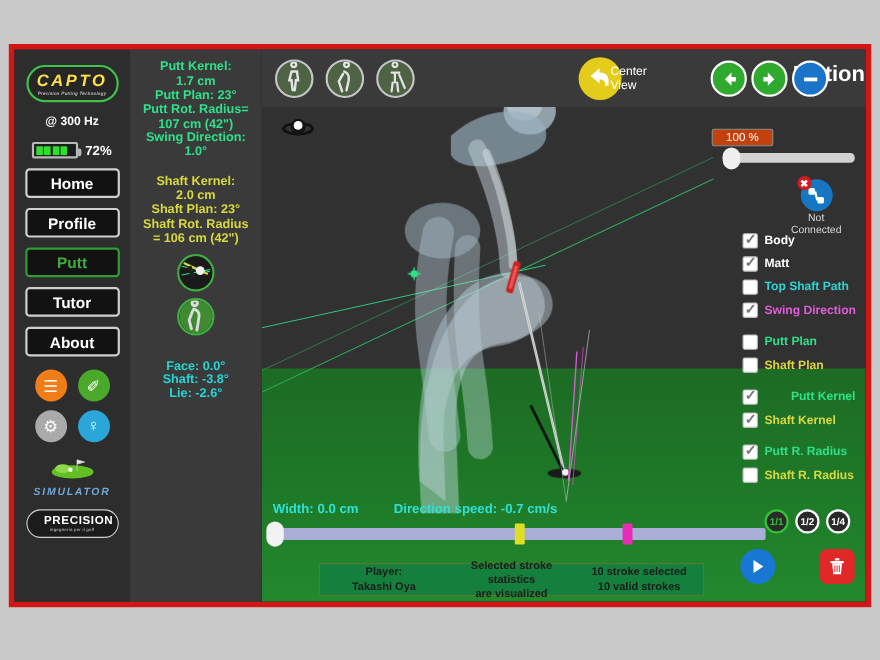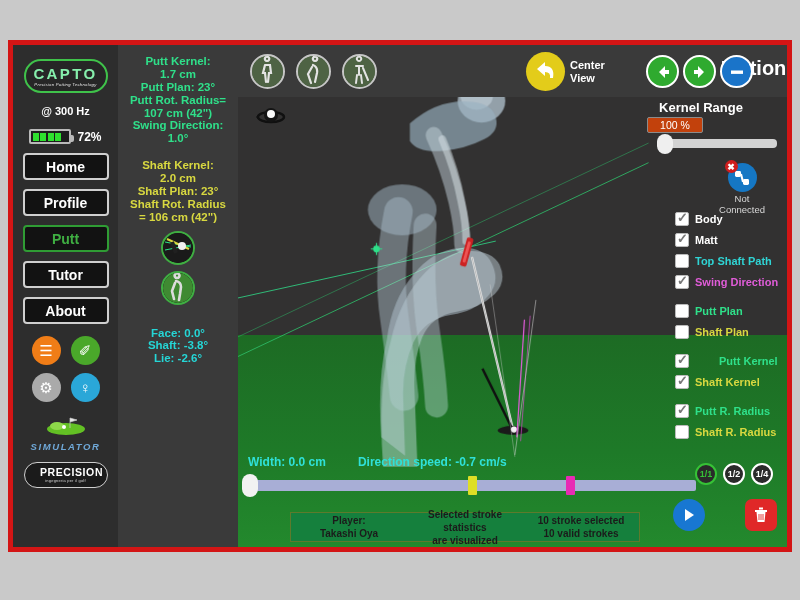--- a/index.html
+++ b/index.html
@@ -12,22 +12,22 @@
   #frame { position:absolute; left:8px; top:40px; width:784px; height:512px;
            background:#d31515; padding:5px; }
   #inner { position:relative; width:100%; height:100%; background:#2c2c2c; overflow:hidden; }
 
   
   #sidebar { position:absolute; left:0; top:0; width:105px; height:100%; background:#2d2d2d; }
 
   .logo-box { margin:14px auto 0; width:84px; height:34px; border:2px solid #3fc24a;
      border-radius:17px/17px; display:flex; flex-direction:column; align-items:center;
      justify-content:center; background:#262626; }
-  .logo-main { color:#86efac; font-size:15px; font-weight:bold; letter-spacing:2.4px;
-     font-family:"Liberation Sans", sans-serif; line-height:1; }
+  .logo-main { color:#fde047; font-size:15px; font-weight:bold; letter-spacing:2.4px;
+     font-family:"Liberation Sans", sans-serif; line-height:1;font-style:italic; }
   .logo-sub { color:#e8e8e8; font-size:4.2px; letter-spacing:.3px; margin-top:1px;
      font-style:italic; }
 
   .hz { color:#ffffff; font-size:11px; font-weight:bold; text-align:center; margin-top:12px; }
 
   .batt-row { display:flex; align-items:center; justify-content:center; gap:6px; margin-top:12px; }
   .batt { width:42px; height:15px; border:2px solid #b9b9b9; border-radius:2px;
      position:relative; background:#1d1d1d; display:flex; align-items:center; padding:1.5px; gap:1.5px; }
   .batt:after { content:""; position:absolute; right:-5px; top:4px; width:3px; height:7px;
      background:#b9b9b9; border-radius:0 2px 2px 0; }
@@ -79,22 +79,22 @@
 
   
   #topbar { position:absolute; left:0; top:0; width:100%; height:52px; background:#3a3a3a; }
   .gicon { position:absolute; top:9px; width:35px; height:35px; border-radius:50%;
      border:2px solid #c6c6c6; background:linear-gradient(#5f6f55,#3f5438);
      display:flex; align-items:center; justify-content:center; font-size:18px;
      color:#e6e6e6; overflow:hidden; }
   #center-view { position:absolute; left:288px; top:7px; width:39px; height:39px;
      border-radius:50%; background:#e3cc1a; display:flex; align-items:center;
      justify-content:center; color:#fff; font-size:22px; font-weight:bold; }
-  #center-view-lbl { position:absolute; left:332px; top:14px; color:#fff;
-     font-size:11px; font-weight:bold; line-height:1.15; }
+  #center-view-lbl { position:absolute; left:317px; top:14px; color:#fff;
+     font-size:11px; font-weight:normal; line-height:1.15; }
   #title { position:absolute; left:400px; top:12px; width:200px; text-align:center;
      color:#ffffff; font-size:20px; font-weight:bold; }
 
   .navcirc { position:absolute; top:10px; width:33px; height:33px; border-radius:50%;
      display:flex; align-items:center; justify-content:center; color:#fff;
      font-size:18px; font-weight:bold; border:2px solid #ffffff; }
   .nc-green { background:#2faa2f; }
   .nc-blue  { background:#1a74c9; }
 
   #orbit-icon { position:absolute; left:13px; top:58px; width:40px; height:26px;
@@ -377,21 +377,20 @@
 
      <div id="orbit-icon">
        <svg width="36" height="24" viewBox="0 0 36 24">
          <ellipse cx="18" cy="13" rx="13" ry="5" fill="none" stroke="#101010" stroke-width="2.4"></ellipse>
          <circle cx="18" cy="11" r="7" fill="#141414"></circle>
          <circle cx="18" cy="10" r="4" fill="#fbfbfb"></circle>
          <path d="M6 10 l-3 3 3 3" fill="#101010"></path>
        </svg>
      </div>
 
-     <div id="kr-label">Kernel Range</div>
      <div id="kr-val">100 %</div>
      <div id="kr-track">
        <div id="kr-thumb" style="left: 0%;"></div>
      </div>
 
      <div id="conn">
        <div id="conn-icon">
          <svg width="18" height="18" viewBox="0 0 18 18">
            <rect x="2" y="2" width="6" height="6" rx="1.4" fill="#ffffff"></rect>
            <rect x="10" y="10" width="6" height="6" rx="1.4" fill="#ffffff"></rect>

